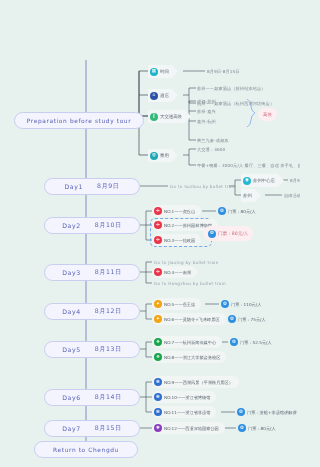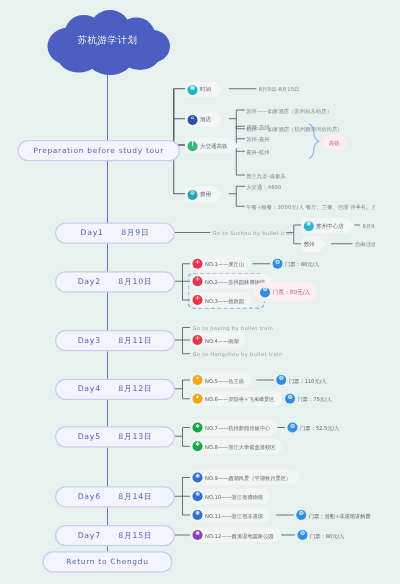--- a/index.html
+++ b/index.html
@@ -202,31 +202,20 @@
       <path d="M146,412 L152,412"></path>
       <path d="M221,412 L235,412"></path>
     </g>
 
     <g stroke="#3d4756" stroke-width="0.6" fill="none">
       <path d="M140,428 L152,428"></path>
       <path d="M222,428 L236,428"></path>
     </g>
   </svg>
 
-  <div class="cloud">
-    <div class="puff" style="left:6px;  top:14px; width:34px; height:30px;"></div>
-    <div class="puff" style="left:20px; top:4px;  width:30px; height:28px;"></div>
-    <div class="puff" style="left:40px; top:0px;  width:32px; height:30px;"></div>
-    <div class="puff" style="left:62px; top:6px;  width:30px; height:28px;"></div>
-    <div class="puff" style="left:76px; top:16px; width:28px; height:26px;"></div>
-    <div class="puff" style="left:14px; top:24px; width:34px; height:26px;"></div>
-    <div class="puff" style="left:38px; top:26px; width:36px; height:26px;"></div>
-    <div class="puff" style="left:64px; top:24px; width:32px; height:24px;"></div>
-    <div class="c-label">苏杭游学计划</div>
-  </div>
 
   <div class="pill wide" style="left:14px; top:112px; width:130px;">
     <span>Preparation before study  tour</span>
   </div>
 
   <div class="tag" style="left:148px; top:65px;">
     <span class="ico sm cyan">▦</span>
     <span>时间</span>
   </div>
   <div class="leaf" style="left:207px; top:69px;">8月9日-8月15日</div>

